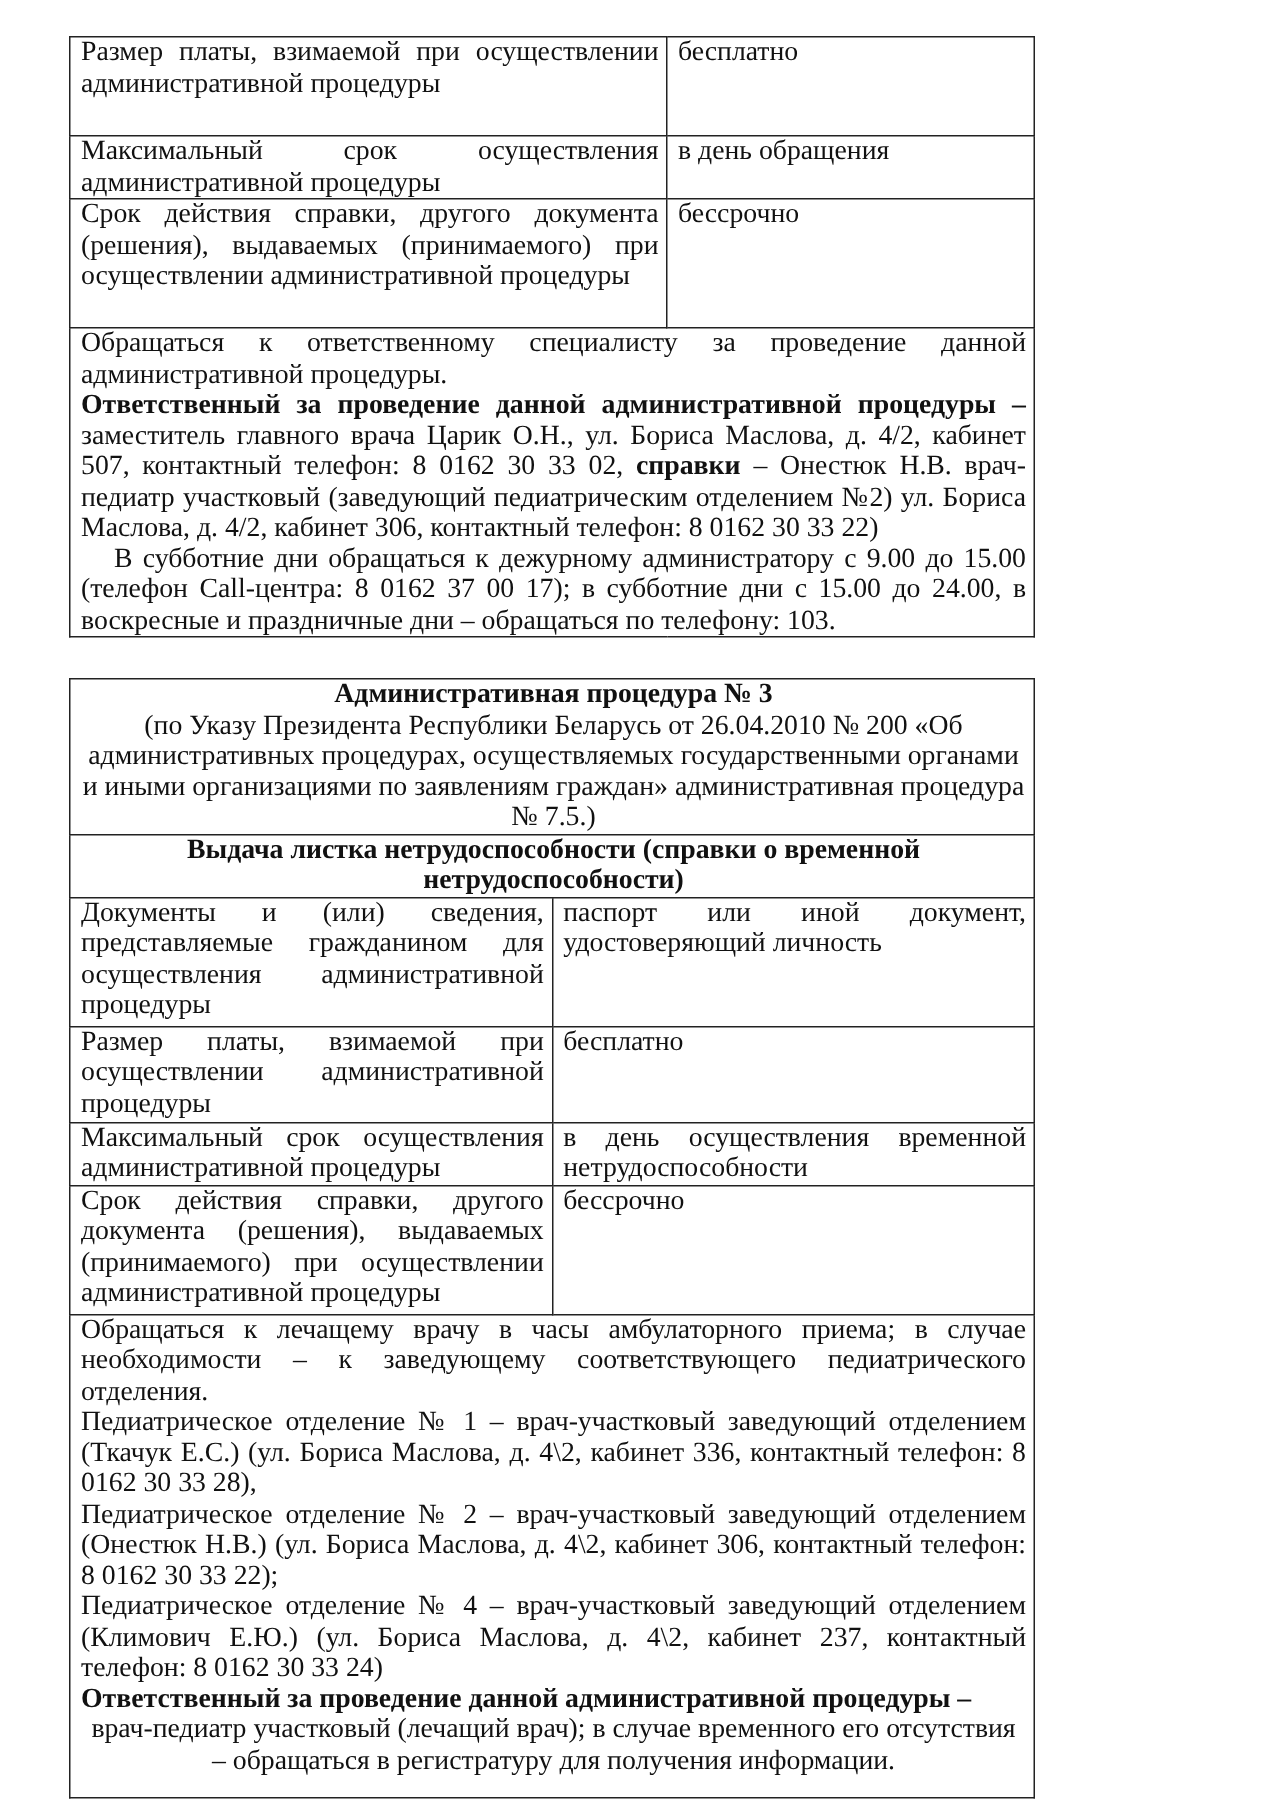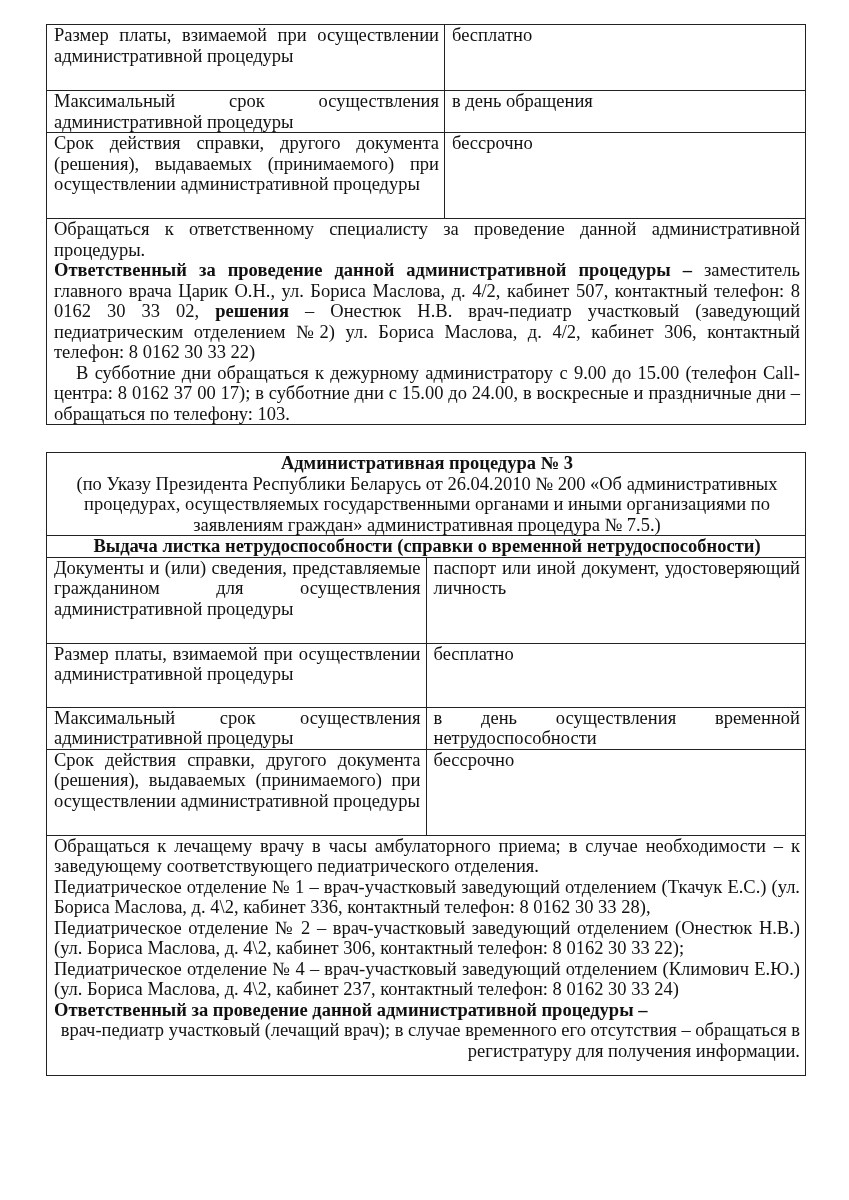--- a/index.html
+++ b/index.html
@@ -1,21 +1,21 @@
 <!DOCTYPE html>
 <html><head>
 <meta charset="utf-8">
 <style>
   html, body { margin: 0; padding: 0; background: #ffffff; }
   body {
     width: 849px; height: 1200px; position: relative; overflow: hidden;
     font-family: "Liberation Serif", serif; color: #111111;
   }
   .tbl {
-    position: absolute; left: 46px; width: 760px;
+    position: absolute; left: 46px; width: 644px;
     border-collapse: collapse; table-layout: fixed;
     font-size: 18.5px; line-height: 20.5px;
   }
   .tbl td { border: 1.6px solid #222; vertical-align: top; padding: 0 5px 0 7px; }
   .c1 { width: 385px; text-align: justify; text-align-last: auto; }
   .c2 { text-align: justify; }
   .full { text-align: justify; margin-left: 16px; }
   .center { text-align: center; }
   .bold { font-weight: bold; }
   .p { margin: 0; }
@@ -39,21 +39,21 @@
   <tr style="height:86px">
     <td class="c1">Срок действия справки, другого документа (решения), выдаваемых (принимаемого) при осуществлении административной процедуры</td>
     <td class="c2">бессрочно</td>
   </tr>
   <tr>
     <td colspan="2" class="full">
       <p class="p">Обращаться к ответственному специалисту за проведение данной административной процедуры.</p>
       <p class="p">
         <span class="bold">Ответственный за проведение данной административной процедуры –</span>
         <span>заместитель главного врача Царик О.Н., ул. Бориса Маслова, д. 4/2, кабинет 507, контактный телефон: 8 0162 30 33 02,</span>
-        <span class="bold">решения</span>
+        <span class="bold">справки</span>
         <span>– Онестюк Н.В. врач-педиатр участковый (заведующий педиатрическим отделением №2) ул. Бориса Маслова, д. 4/2, кабинет 306, контактный телефон: 8 0162 30 33 22)</span>
       </p>
       <p class="p indent">В субботние дни обращаться к дежурному администратору с 9.00 до 15.00 (телефон Call-центра: 8 0162 37 00 17); в субботние дни с 15.00 до 24.00, в воскресные и праздничные дни – обращаться по телефону: 103.</p>
     </td>
   </tr>
 </tbody>
   </table>
 
 <table class="tbl" id="t2">
   <tbody>
@@ -82,17 +82,17 @@
     <td class="c1">Срок действия справки, другого документа (решения), выдаваемых (принимаемого) при осуществлении административной процедуры</td>
     <td class="c2">бессрочно</td>
   </tr>
   <tr>
     <td colspan="2" class="full" style="padding-bottom:14px">
       <p class="p">Обращаться к лечащему врачу в часы амбулаторного приема; в случае необходимости – к заведующему соответствующего педиатрического отделения.</p>
       <p class="p">Педиатрическое отделение № 1 – врач-участковый заведующий отделением (Ткачук Е.С.) (ул. Бориса Маслова, д. 4\2, кабинет 336, контактный телефон: 8 0162 30 33 28),</p>
       <p class="p">Педиатрическое отделение № 2 – врач-участковый заведующий отделением (Онестюк Н.В.) (ул. Бориса Маслова, д. 4\2, кабинет 306, контактный телефон: 8 0162 30 33 22);</p>
       <p class="p">Педиатрическое отделение № 4 – врач-участковый заведующий отделением (Климович Е.Ю.) (ул. Бориса Маслова, д. 4\2, кабинет 237, контактный телефон: 8 0162 30 33 24)</p>
       <p class="p bold">Ответственный за проведение данной административной процедуры –</p>
-      <p class="p" style="text-align:right">врач-педиатр участковый (лечащий врач); в случае временного его отсутствия – обращаться в регистратуру для получения информации.</p>
+      <p class="p" style="text-align:center">врач-педиатр участковый (лечащий врач); в случае временного его отсутствия – обращаться в регистратуру для получения информации.</p>
     </td>
   </tr>
 </tbody>
   </table>
 
 </body></html>

